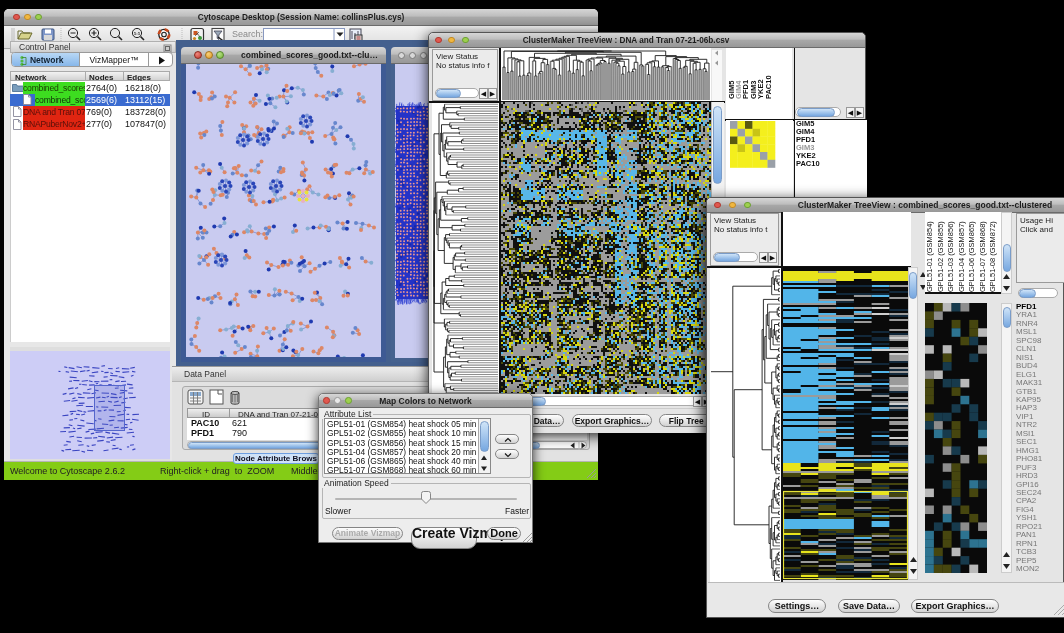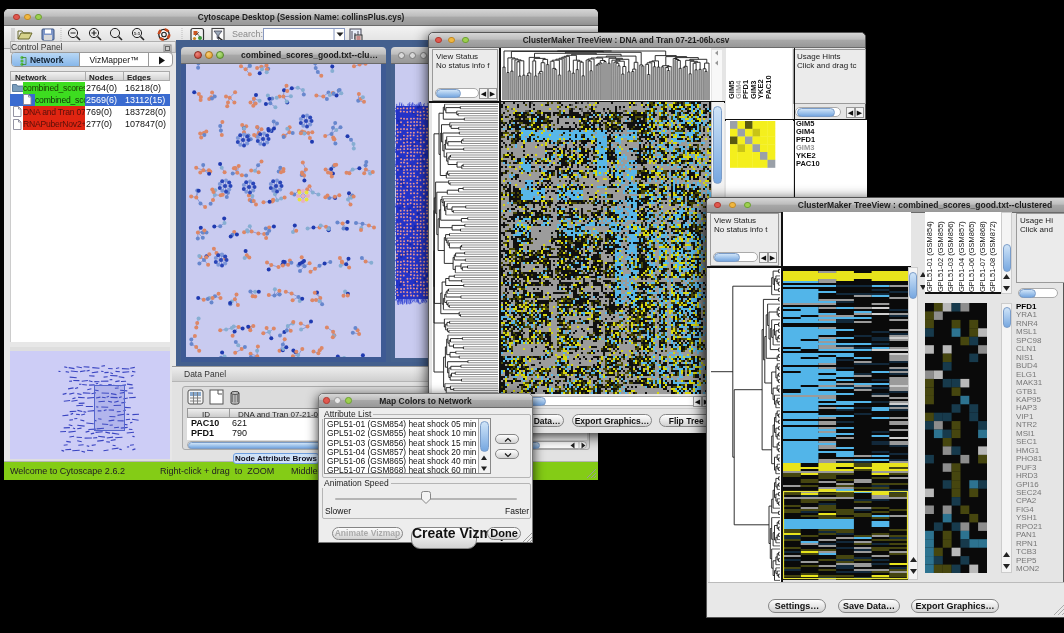--- a/index.html
+++ b/index.html
@@ -70,21 +70,21 @@
           <path d="M332.5 32.5l3.5 4 3.5-4z" fill="#222"></path>
 <g>
             <rect x="346" y="29" width="11" height="12" fill="#e8eef8" stroke="#445"></rect>
             <path d="M348 31v8M351 33v6M354 31v8" stroke="#667" stroke-width="1.2"></path>
             <rect x="351" y="35" width="7" height="6" fill="#ddd" stroke="#333"></rect>
             <path d="M352.5 37h4M352.5 39h4" stroke="#a33" stroke-width="1"></path>
           </g>
 </g>
       </svg>
     </div>
-    <div class="abs" style="left:6px;top:32px;width:166px;height:12px;background:linear-gradient(#ececec,#cfcfcf);border:1px solid #b0b0b0;font-size:8.5px;color:#333;line-height:11px;padding-left:0;">Control Panel<svg class="abs" style="right:3px;top:2px" width="9" height="9">
+    <div class="abs" style="left:6px;top:32px;width:166px;height:12px;background:linear-gradient(#ececec,#cfcfcf);border:1px solid #b0b0b0;font-size:8.5px;color:#333;line-height:11px;padding-left:8px;">Control Panel<svg class="abs" style="right:3px;top:2px" width="9" height="9">
         <rect x="1" y="1" width="7" height="7" fill="none" stroke="#888"></rect>
         <rect x="2.5" y="2.5" width="4" height="4" fill="#ccc" stroke="#666"></rect>
       </svg></div>
     <div class="abs" style="left:7px;top:43px;width:162px;height:15px;border:1px solid #9a9a9a;border-radius:4px;background:#fff;overflow:hidden;">
 <div class="abs" style="left:0;top:0;width:68px;height:15px;background:linear-gradient(#b8d7f5,#7fb2e8);border-right:1px solid #9a9a9a;font-size:8.5px;font-weight:bold;color:#123;text-align:center;line-height:14px;">&nbsp;Network</div>
 <svg class="abs" style="left:7px;top:2px" width="10" height="11">
         <circle cx="3" cy="2.5" r="1.6" fill="#55bb44"></circle>
         <circle cx="3" cy="6" r="1.6" fill="#55bb44"></circle>
         <circle cx="3" cy="9.3" r="1.6" fill="#55bb44"></circle>
         <path d="M3 2.5h4v7h-4" stroke="#3a8a2a" fill="none" stroke-width="0.8"></path>
@@ -1264,21 +1264,20 @@
     <div class="aquathumb" style="left:284px;top:73px;width:9px;height:78px;border-radius:4.5px;"></div>
     <div class="abs" style="left:297px;top:15px;width:66px;height:71px;background:#fff;"></div>
     <svg class="abs" style="left:297px;top:15px" width="66" height="71">
       <text transform="translate(7.5,51) rotate(-90)" font-size="7.5" font-weight="bold" fill="#111">GIM5</text>
       <text transform="translate(14.9,51) rotate(-90)" font-size="7.5" font-weight="bold" fill="#999">GIM4</text>
       <text transform="translate(22.3,51) rotate(-90)" font-size="7.5" font-weight="bold" fill="#111">PFD1</text>
       <text transform="translate(29.700000000000003,51) rotate(-90)" font-size="7.5" font-weight="bold" fill="#111">GIM3</text>
       <text transform="translate(37.1,51) rotate(-90)" font-size="7.5" font-weight="bold" fill="#111">YKE2</text>
       <text transform="translate(44.5,51) rotate(-90)" font-size="7.5" font-weight="bold" fill="#111">PAC10</text>
     </svg>
-    <div class="statusbox" style="left:364px;top:16px;width:73px;height:55px;">Usage Hints<br>Click and drag tc</div>
     <div class="aquatrack" style="left:366px;top:74px;width:46px;height:10px;border-radius:5px;"></div>
     <div class="aquathumb" style="left:368px;top:74.5px;width:38px;height:9px;"></div>
     <div class="sarrow" style="left:417px;top:74px;width:9px;height:11px;font-size:7px;line-height:10px;">◀</div>
     <div class="sarrow" style="left:426px;top:74px;width:9px;height:11px;font-size:7px;line-height:10px;">▶</div>
     <div class="abs" style="left:296px;top:85.5px;width:142px;height:2px;background:#111;"></div>
     <div class="abs" style="left:364.5px;top:15px;width:1.5px;height:375px;background:#111;"></div>
     <div class="abs" style="left:297px;top:87px;width:67px;height:303px;background:#fff;"></div>
     <div class="abs" style="left:366px;top:87px;width:72px;height:303px;background:#fff;"></div>
     <svg class="abs" style="left:301px;top:88px" width="46" height="47">
       <rect x="0.0" y="0.0" width="7.8" height="8.0" fill="#9aa0a8"></rect>

